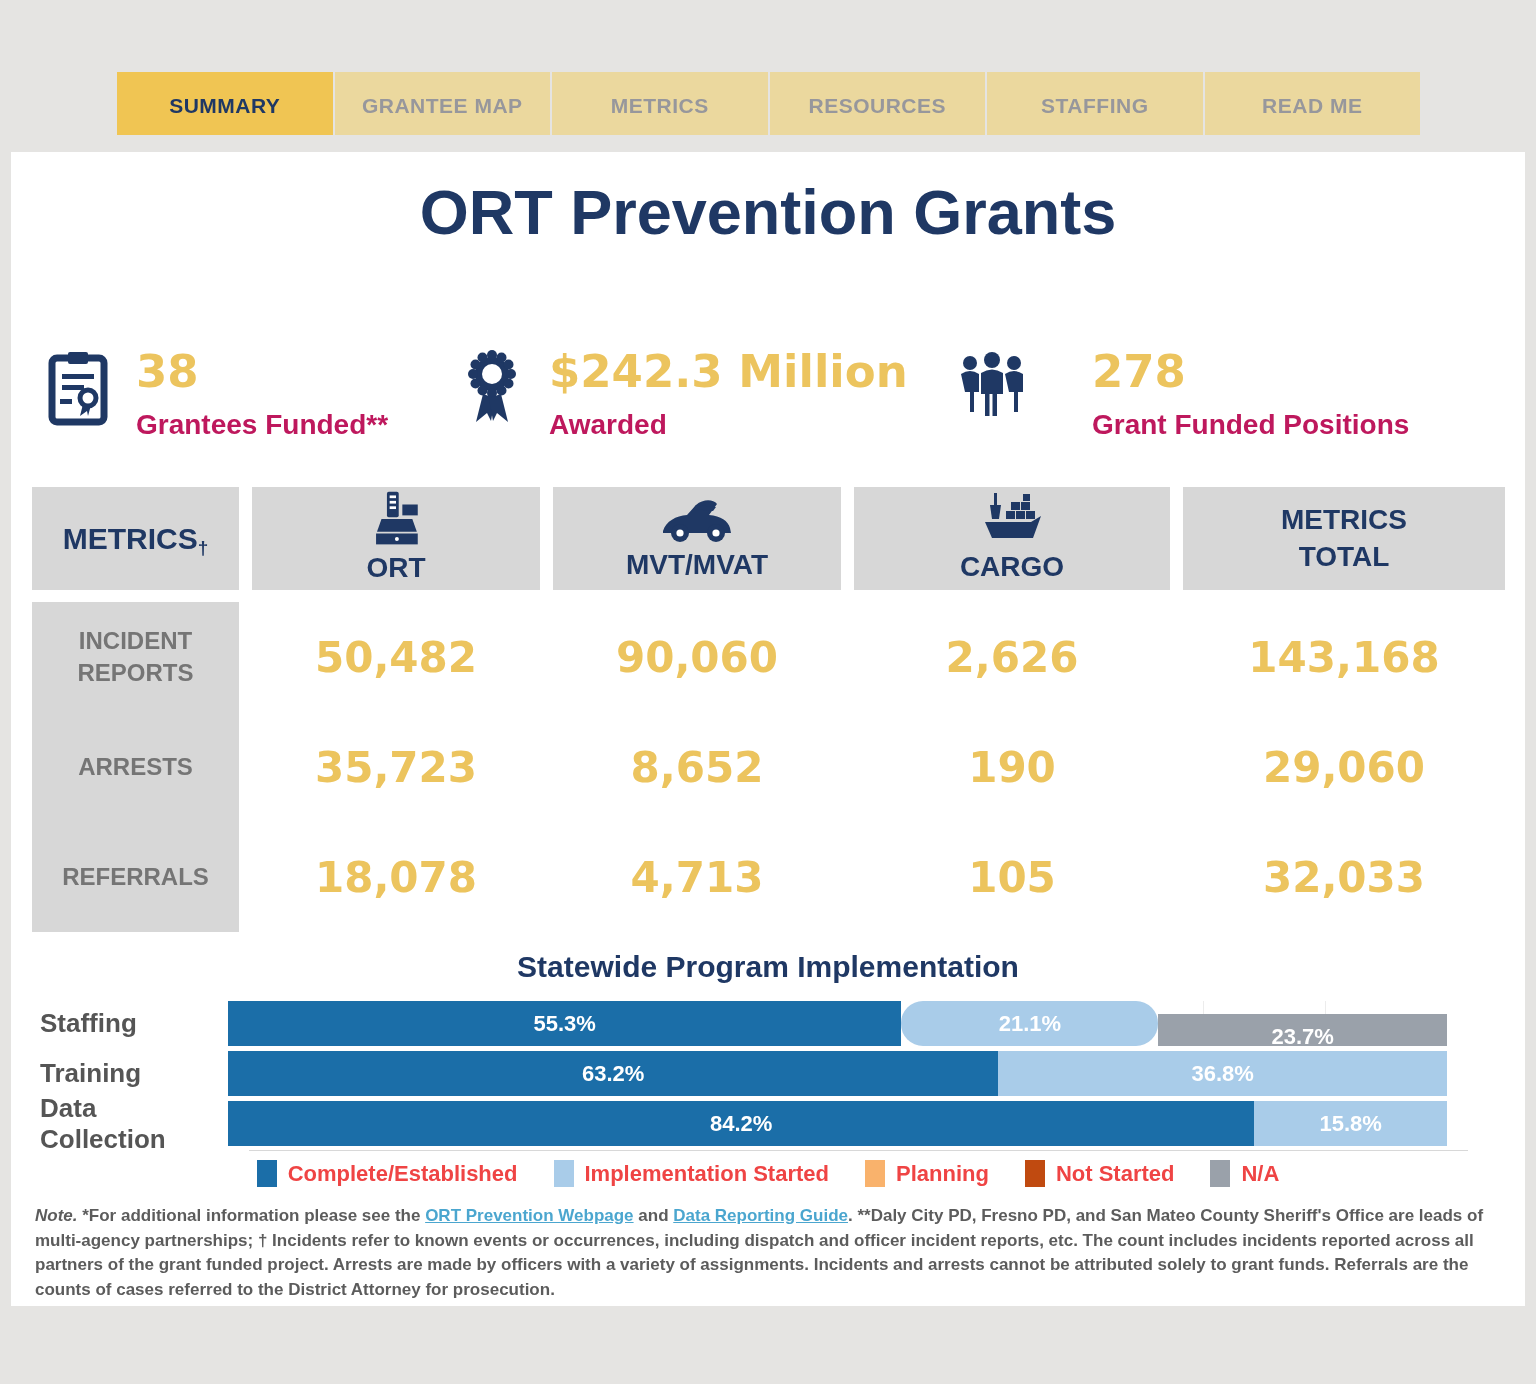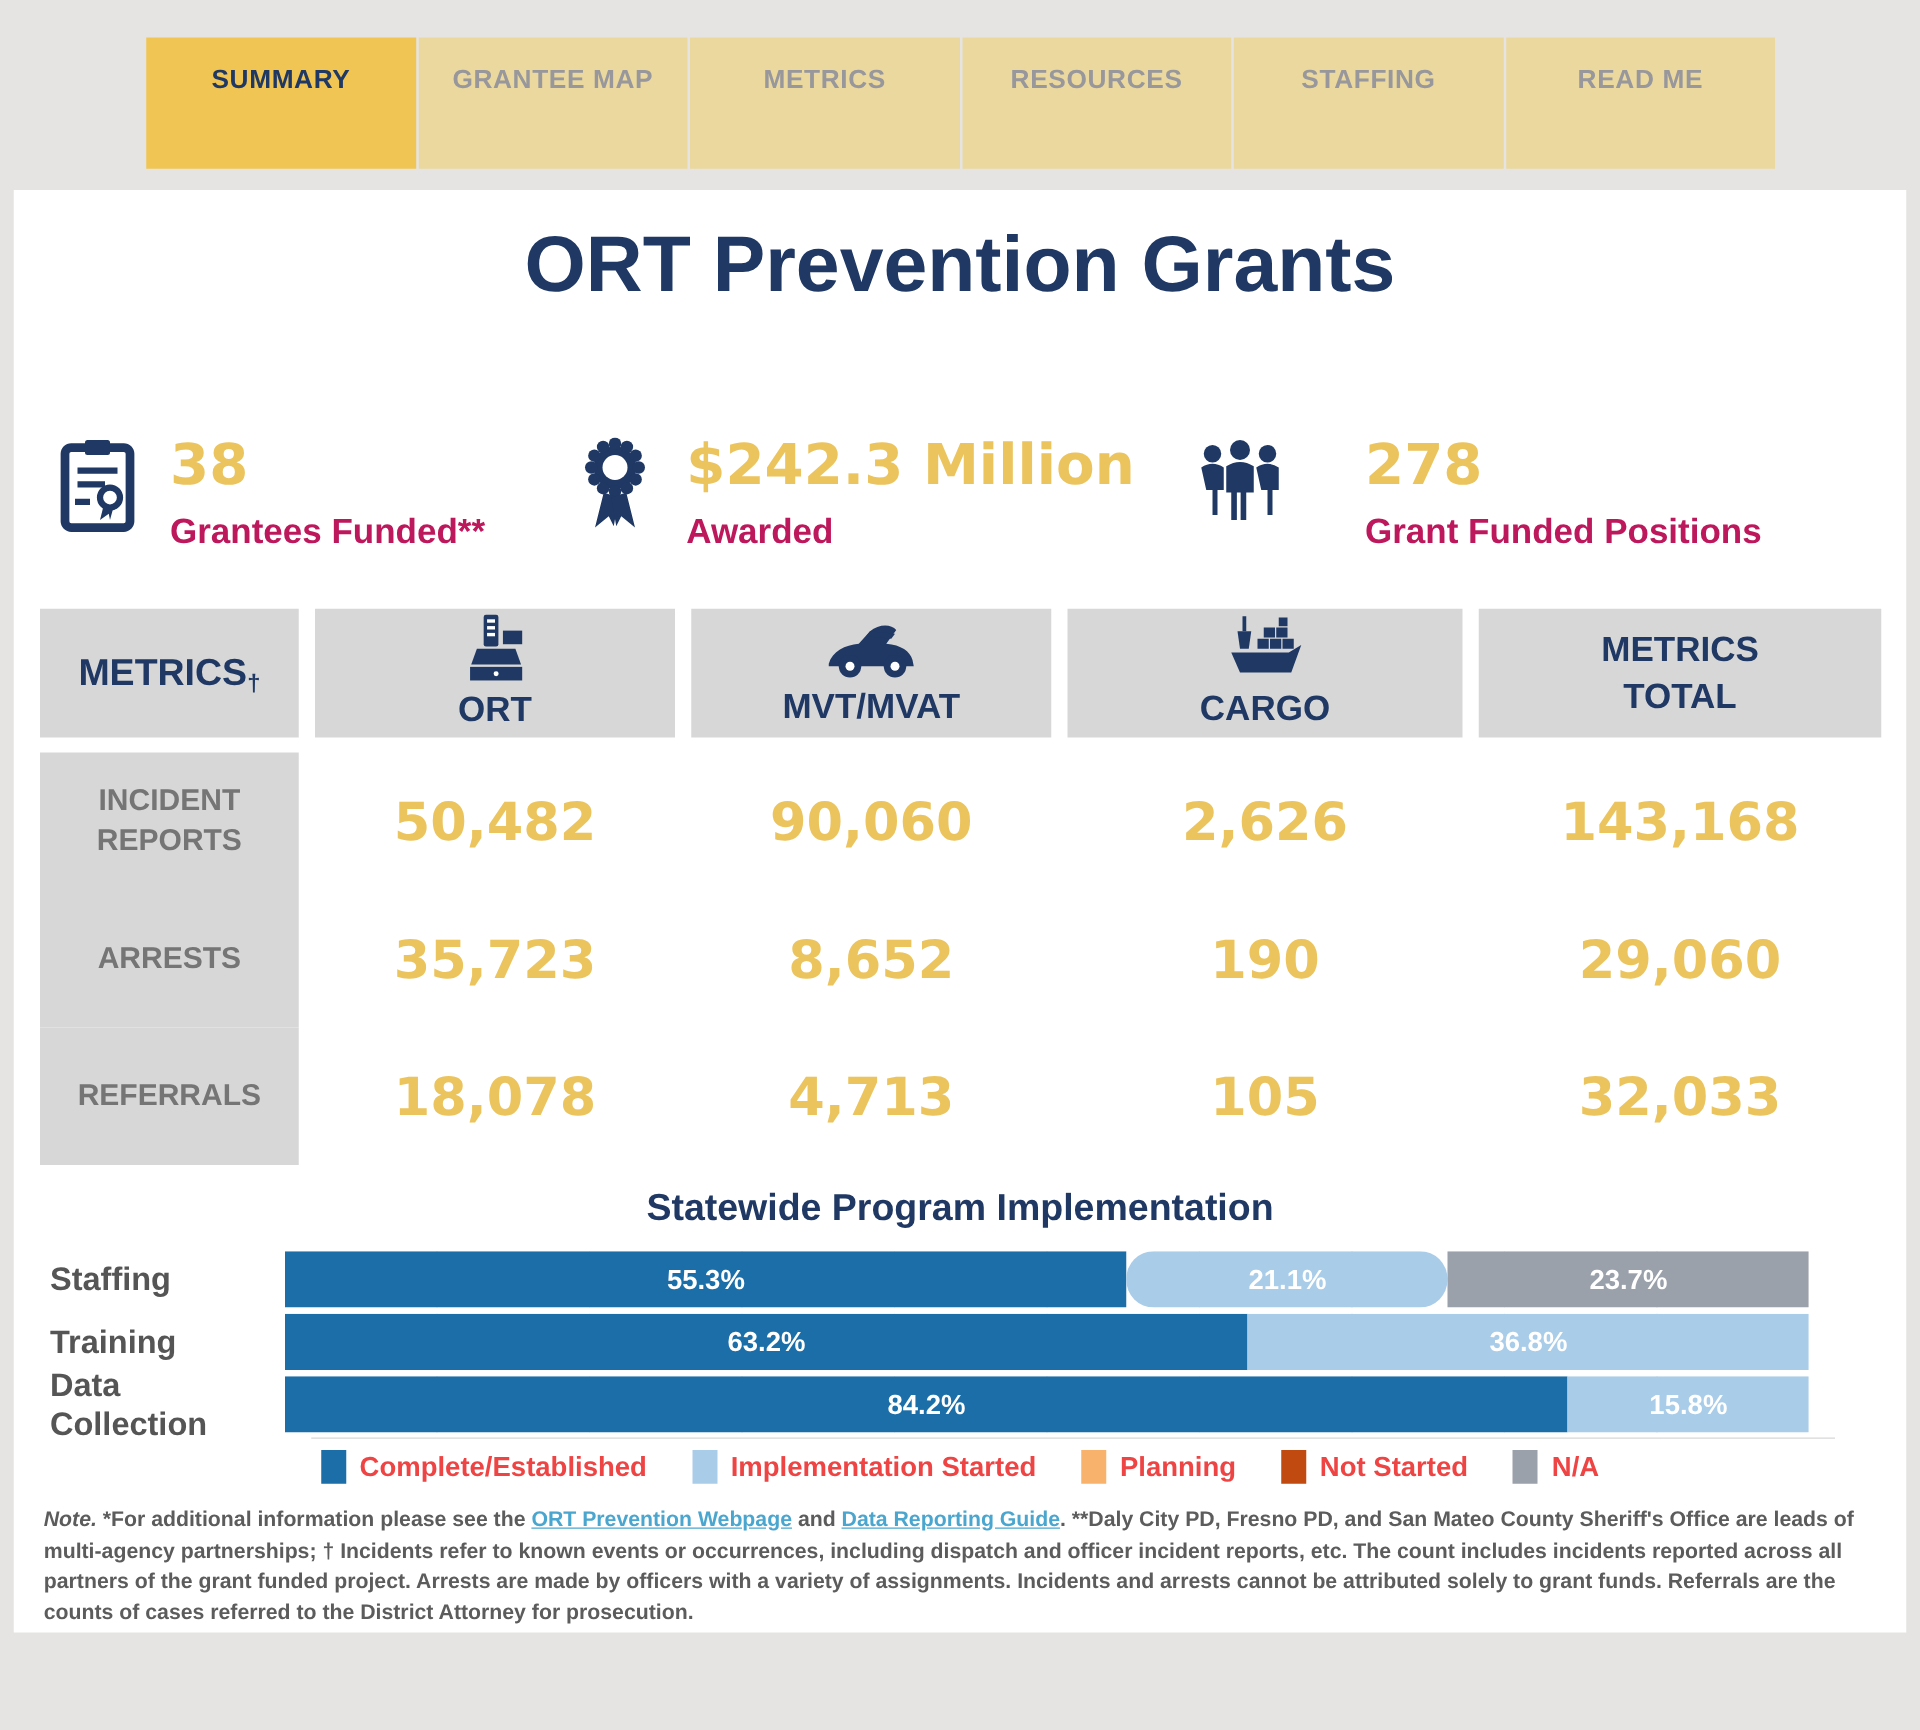--- a/index.html
+++ b/index.html
@@ -12,20 +12,21 @@
   
   .tabbar{
     position:absolute;left:117px;top:30px;width:1303px;height:105px;
     display:flex;gap:2px;
   }
   .tab{
     flex:1;background:#ebd89e;color:#97979c;
     font-weight:bold;font-size:21px;letter-spacing:.5px;
     text-align:center;padding-top:22px;box-sizing:border-box;
     cursor:pointer;
+    margin-top:42px;
   }
   .tab.active{background:#f0c553;color:#1f3864;}
   
   .card{
     position:absolute;left:11px;top:152px;width:1514px;height:1154px;
     background:#ffffff;
   }
   .page-title{
     margin:0;position:absolute;left:0;top:24px;width:100%;
     text-align:center;color:#1f3864;
@@ -265,21 +266,21 @@
   </section>
 
   <h2 class="chart-title">Statewide Program Implementation</h2>
 
   <section class="chart">
     <div class="chart-row">
       <div class="cat-label">Staffing</div>
       <div class="bars-area">
           <div class="seg" style="width: 55.3%; background: rgb(27, 110, 168);">55.3%</div>
           <div class="seg" style="width: 21.1%; background: rgb(169, 204, 233); border-radius: 22px;">21.1%</div>
-          <div class="seg" style="width: 23.7%; background: rgb(154, 161, 170);">23.7%</div>
+          <div class="seg" style="width: 23.7%; background: rgb(154, 161, 170); margin-top: 13px;">23.7%</div>
         </div>
     </div>
     <div class="chart-row">
       <div class="cat-label">Training</div>
       <div class="bars-area">
           <div class="seg" style="width: 63.2%; background: rgb(27, 110, 168);">63.2%</div>
           <div class="seg" style="width: 36.8%; background: rgb(169, 204, 233);">36.8%</div>
         </div>
     </div>
     <div class="chart-row">

